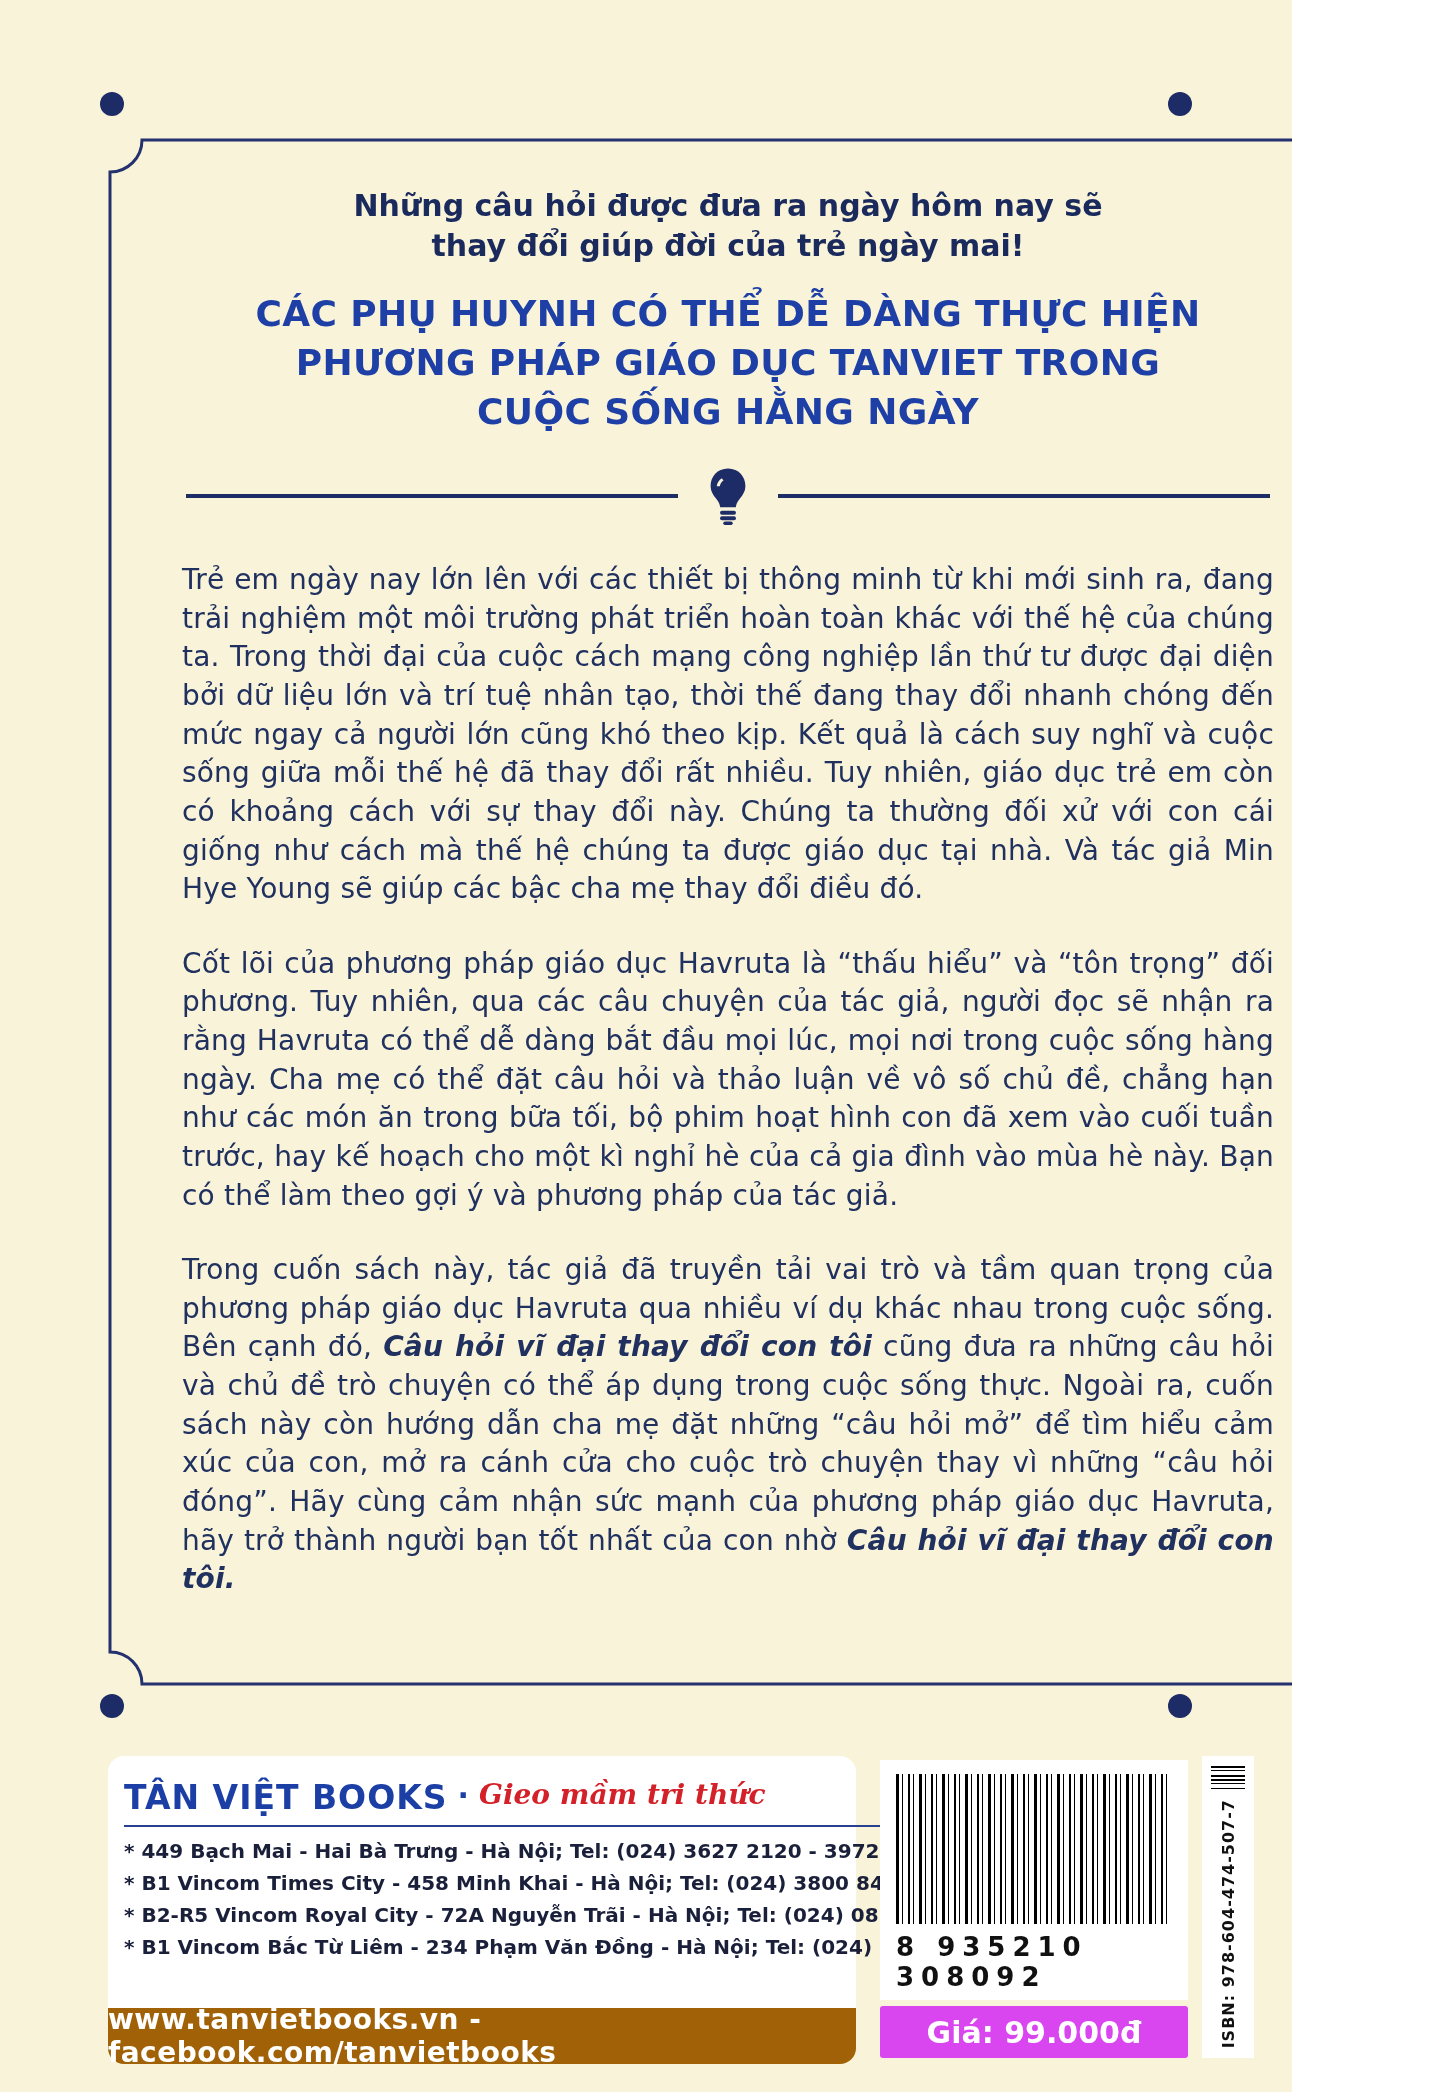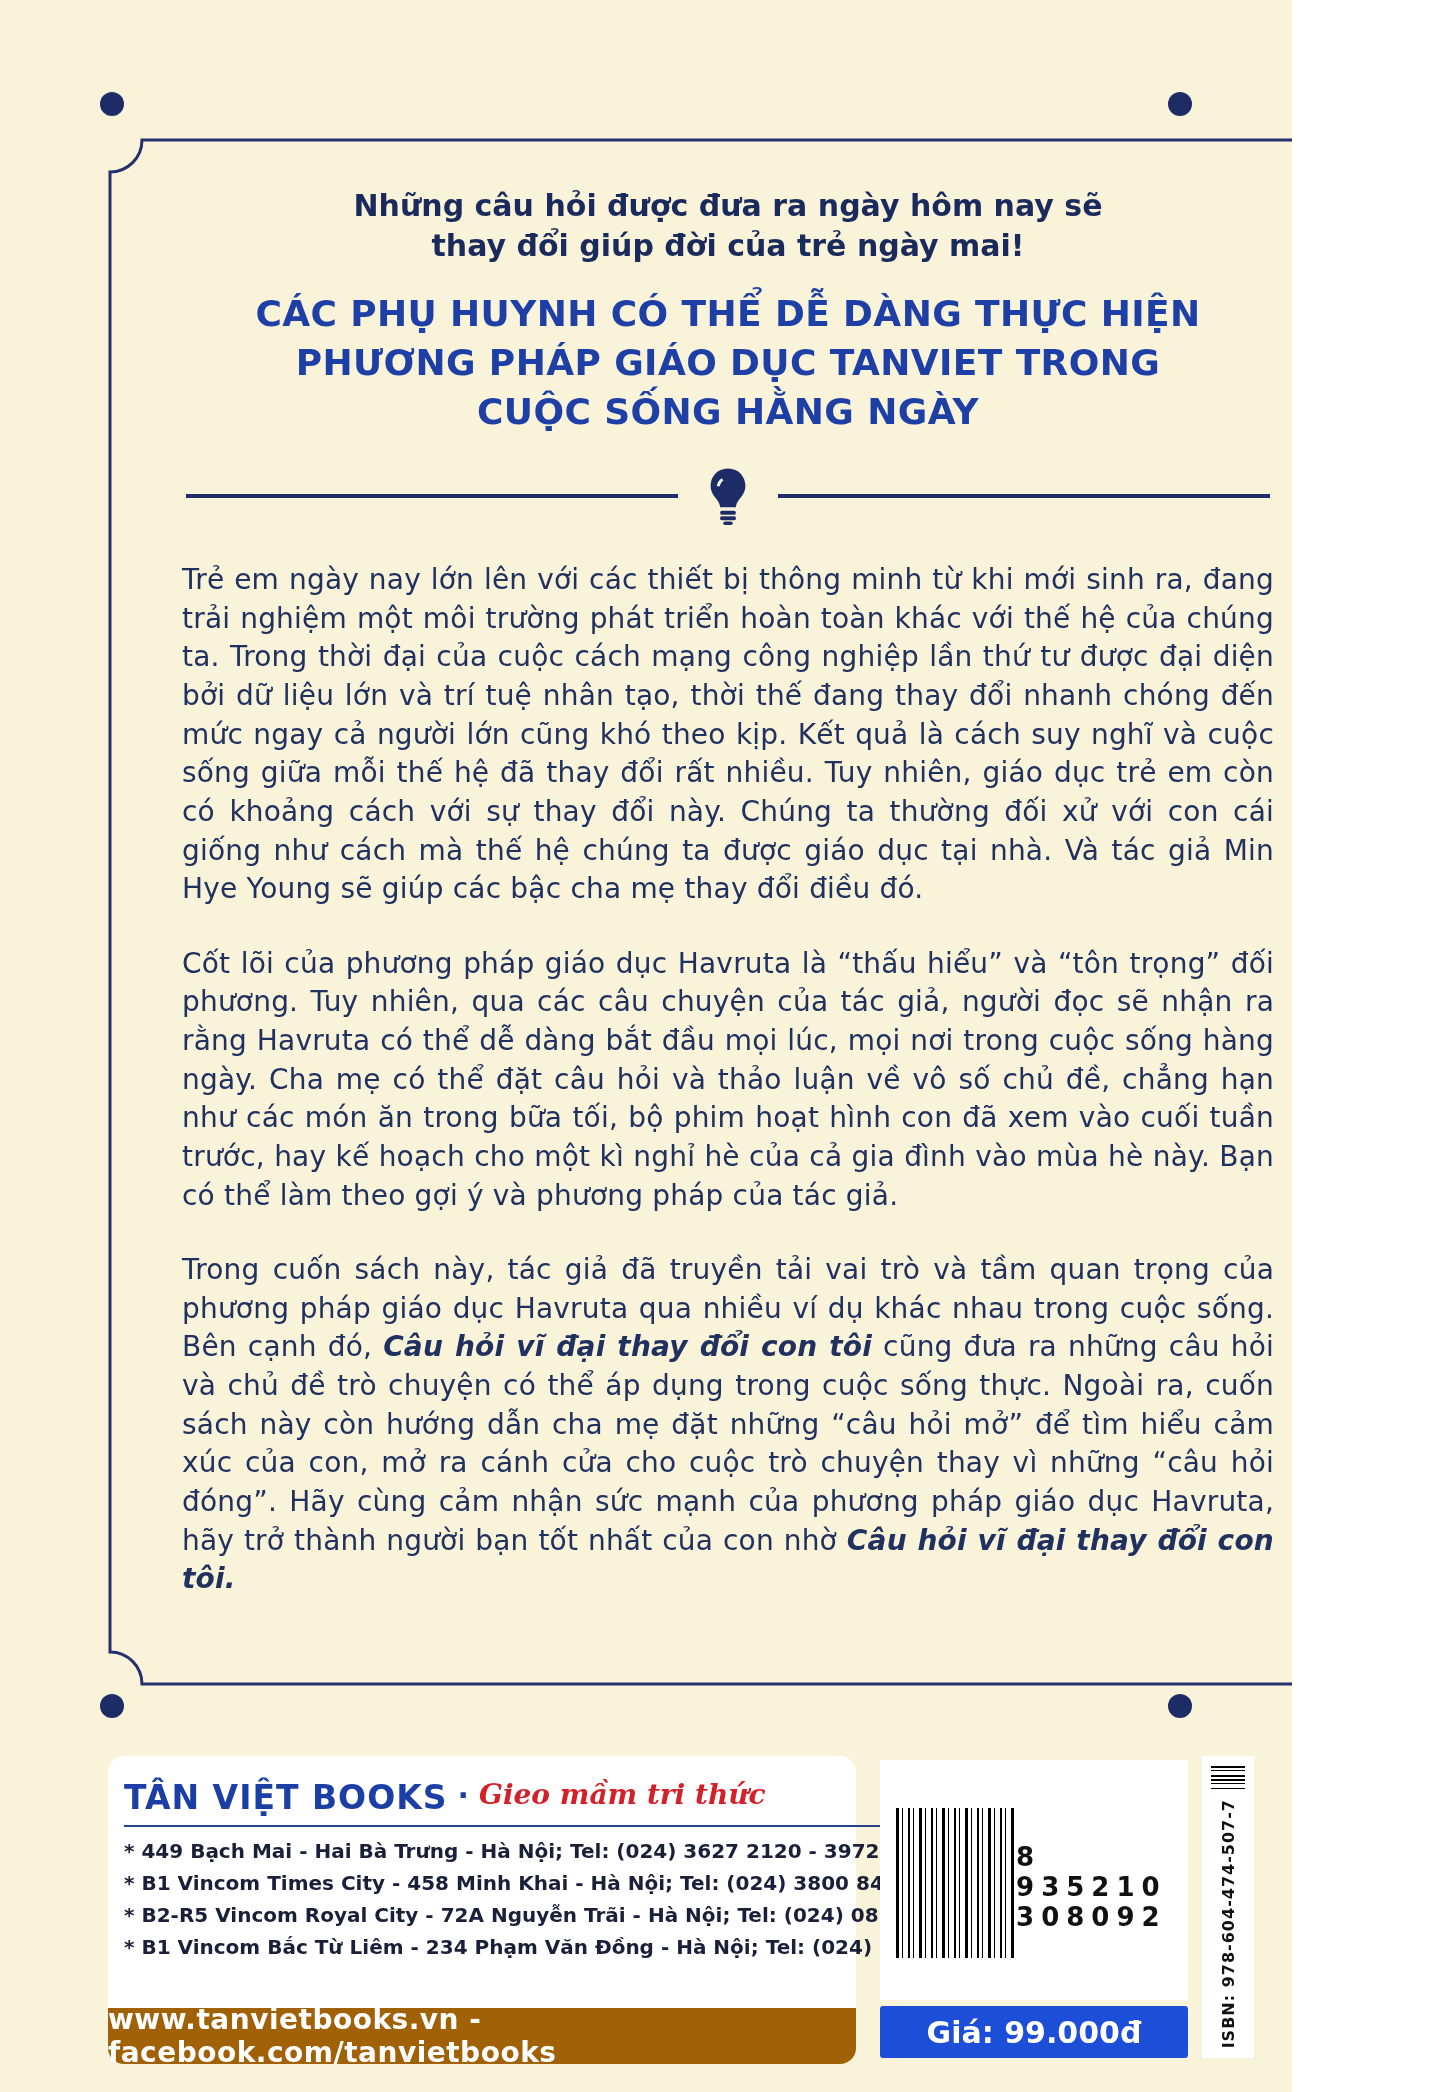--- a/index.html
+++ b/index.html
@@ -45,27 +45,27 @@
                 font-family:"DejaVu Serif","Liberation Serif",serif; }
   .pub-rule { border:none; border-top:2px solid #27408f; margin:8px 0 8px; }
   .addr { list-style:none; }
   .addr li { font-size:20px; color:#1a1f3a; font-weight:600; line-height:1.6; white-space:nowrap; }
 
   .website-bar { position:absolute; left:108px; top:2008px; width:748px; height:56px;
                  background:#a16207; border-radius:0 0 16px 16px; color:#fff; font-weight:bold;
                  font-size:28px; display:flex; align-items:center; justify-content:center; letter-spacing:.5px; }
 
   .barcode-box { position:absolute; left:880px; top:1760px; width:308px; height:240px; background:#fff;
-                 display:flex; flex-direction:row; align-items:center; justify-content:flex-end;
+                 display:flex; flex-direction:column; align-items:center; justify-content:flex-end;
                  padding:14px 16px 8px; }
   .barcode-bars { width:100%; height:150px;
                   background:repeating-linear-gradient(90deg,#000 0 3px,#fff 3px 6px,#000 6px 7px,#fff 7px 12px,#000 12px 14px,#fff 14px 17px,#000 17px 18px,#fff 18px 23px); }
   .barcode-digits { margin-top:8px; font-size:26px; letter-spacing:7px; color:#111; font-weight:600; }
 
-  .price-bar { position:absolute; left:880px; top:2006px; width:308px; height:52px; background:#1d4ed8;
+  .price-bar { position:absolute; left:880px; top:2006px; width:308px; height:52px; background:#d946ef;
                color:#fff; font-weight:bold; font-size:30px; display:flex; align-items:center; justify-content:center;
                border-radius:3px; }
 
   .isbn-strip { position:absolute; left:1202px; top:1756px; width:52px; height:302px; background:#fff;
                 display:flex; flex-direction:column; align-items:center; padding:10px 0; }
   .isbn-bars { width:34px; height:72px;
                background:repeating-linear-gradient(180deg,#000 0 2px,#fff 2px 4px,#000 4px 5px,#fff 5px 9px,#000 9px 11px,#fff 11px 13px); }
   .isbn-text { margin-top:10px; writing-mode:vertical-rl; transform:rotate(180deg);
                font-size:16px; font-weight:600; color:#111; letter-spacing:1px; white-space:nowrap; }
 </style>

